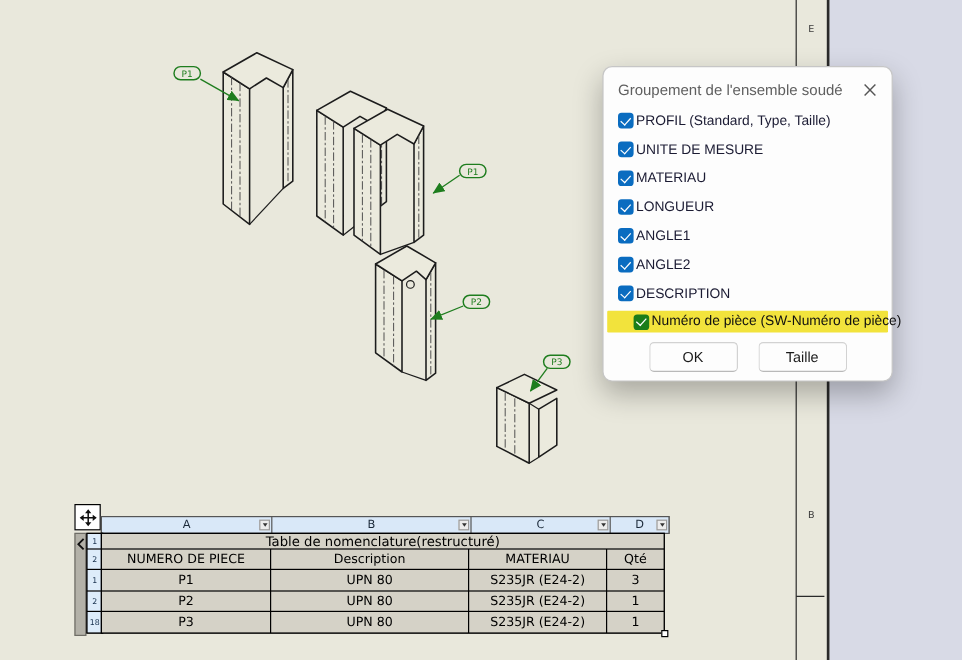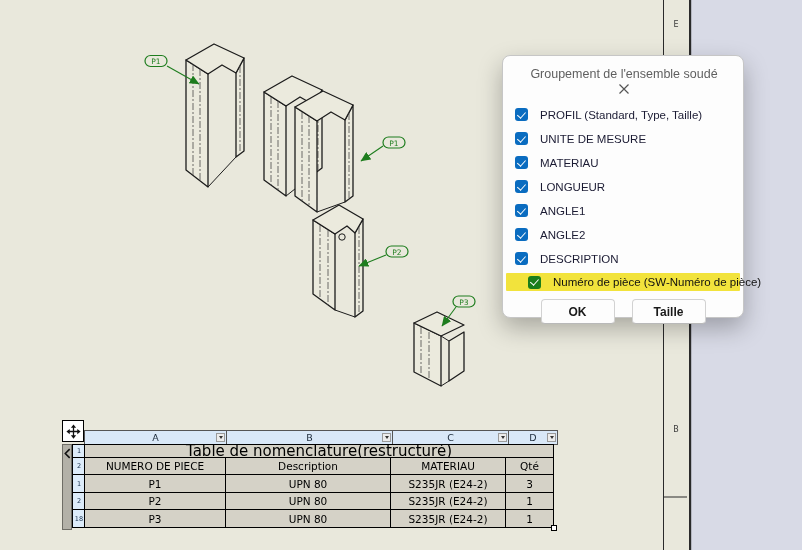--- a/index.html
+++ b/index.html
@@ -33,41 +33,41 @@
   .grip{position:absolute;left:0;top:24px;width:10px;height:86px;background:#b3b1a8;
         border:1px solid #6e6d66;box-sizing:border-box;display:flex;justify-content:center;padding-top:3px;}
   .rowhead{position:absolute;left:10px;top:24px;width:12px;display:grid;grid-template-rows:12px 16px 17px 16px 17px;
            gap:1px;background:#000;border:1px solid #000;}
   .rn{background:#ddecfa;display:flex;align-items:center;justify-content:center;font-size:6.5px;color:#17304d;}
   .tbody{position:absolute;left:22px;top:24px;display:grid;
          grid-template-columns:140px 164px 114px 47px;grid-template-rows:12px 16px 17px 16px 17px;
          gap:1px;background:#000;border:1.5px solid #000;}
   .cell{background:#d5d2c7;display:flex;align-items:center;justify-content:center;
         font-size:10.5px;white-space:nowrap;overflow:hidden;}
-  .cell.title{grid-column:1 / 5;font-size:15px;}
+  .cell.title{grid-column:1 / 5;font-size:11px;}
   .handle{position:absolute;left:489px;top:105px;width:6px;height:6px;background:#fff;border:1px solid #000;box-sizing:border-box;}
 
   
   .dlg{position:absolute;left:502px;top:55px;width:242px;height:263px;background:#fdfdfd;
        border:1px solid #c6c6c6;border-radius:8px;box-shadow:0 10px 24px rgba(0,0,0,.28);
        z-index:3;box-sizing:border-box;font-family:"Liberation Sans","DejaVu Sans",sans-serif;}
-  .dlg-head{display:flex;align-items:center;justify-content:space-between;padding:11px 10px 8px 12px;flex-direction:column;}
+  .dlg-head{display:flex;align-items:center;justify-content:space-between;padding:11px 10px 8px 12px;}
   .dlg-title{font-size:12.5px;color:#5f5f5f;}
   .dlg-close{width:16px;height:16px;display:flex;align-items:center;justify-content:center;cursor:pointer;}
   .cb-list{padding:2px 0 0 0;}
   .cb-row{display:flex;align-items:center;height:15px;margin-bottom:9px;padding:0 3px 0 12px;}
   .cb-row.hl{background:#f2e33c;height:18px;margin-top:-2px;margin-bottom:7px;margin-left:3px;margin-right:3px;
              padding-left:22px;border-radius:1px;}
   .cb{width:13px;height:13px;border-radius:3px;background:#0a6cc0;flex:0 0 auto;position:relative;}
   .cb.green{background:#1a7d1a;}
   .cb::after{content:"";position:absolute;left:4px;top:1.5px;width:3.5px;height:7px;
              border-right:1.6px solid #fff;border-bottom:1.6px solid #fff;transform:rotate(42deg);}
-  .cb-label{font-size:11.5px;color:#1b1b33;margin-left:12px;white-space:nowrap;}
+  .cb-label{font-size:11.5px;color:#1b1b33;margin-left:2px;white-space:nowrap;}
   .cb-row.hl .cb-label{color:#101010;}
-  .btn-row{display:flex;justify-content:center;gap:17px;margin-top:8px;font-weight:bold;}
+  .btn-row{display:flex;justify-content:center;gap:17px;margin-top:8px;}
   .btn{min-width:72px;height:23px;background:#fdfdfd;border:1px solid #d2d2d2;border-bottom-color:#b9b9b9;
        border-radius:4px;font-size:12px;color:#1a1a1a;display:flex;align-items:center;justify-content:center;cursor:pointer;}
 </style>
 </head>
 <body>
 
 <div class="outside"></div>
 
 <svg class="draw" width="802" height="550" viewBox="0 0 802 550">
   <defs>

